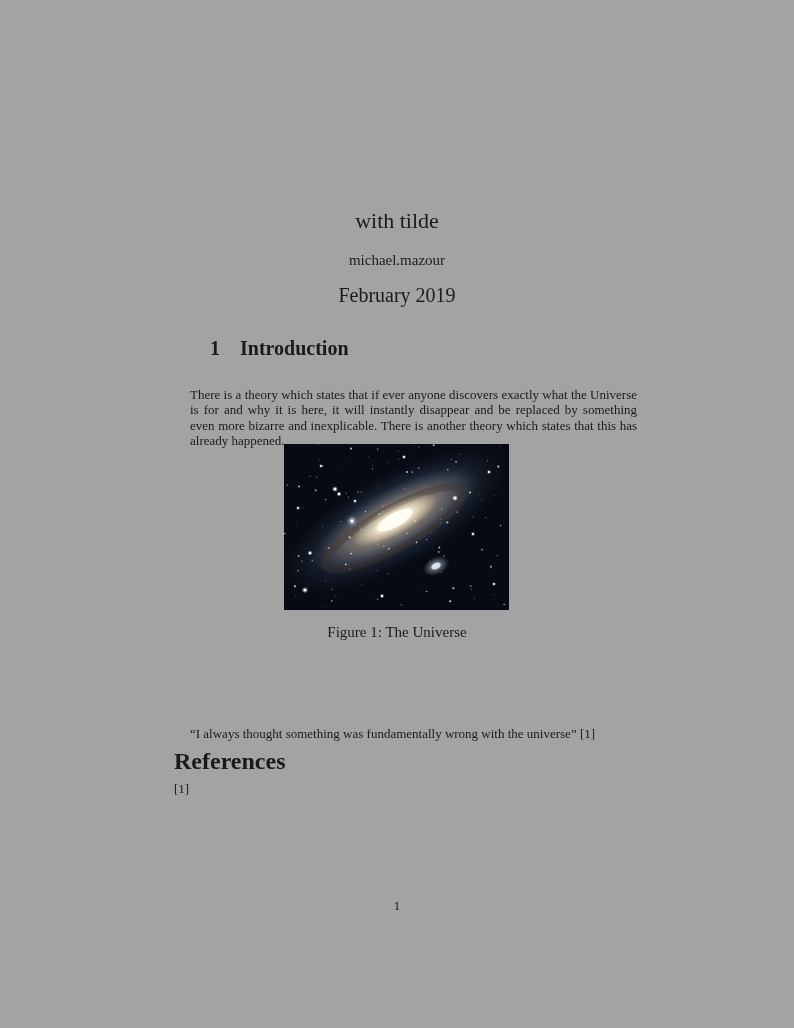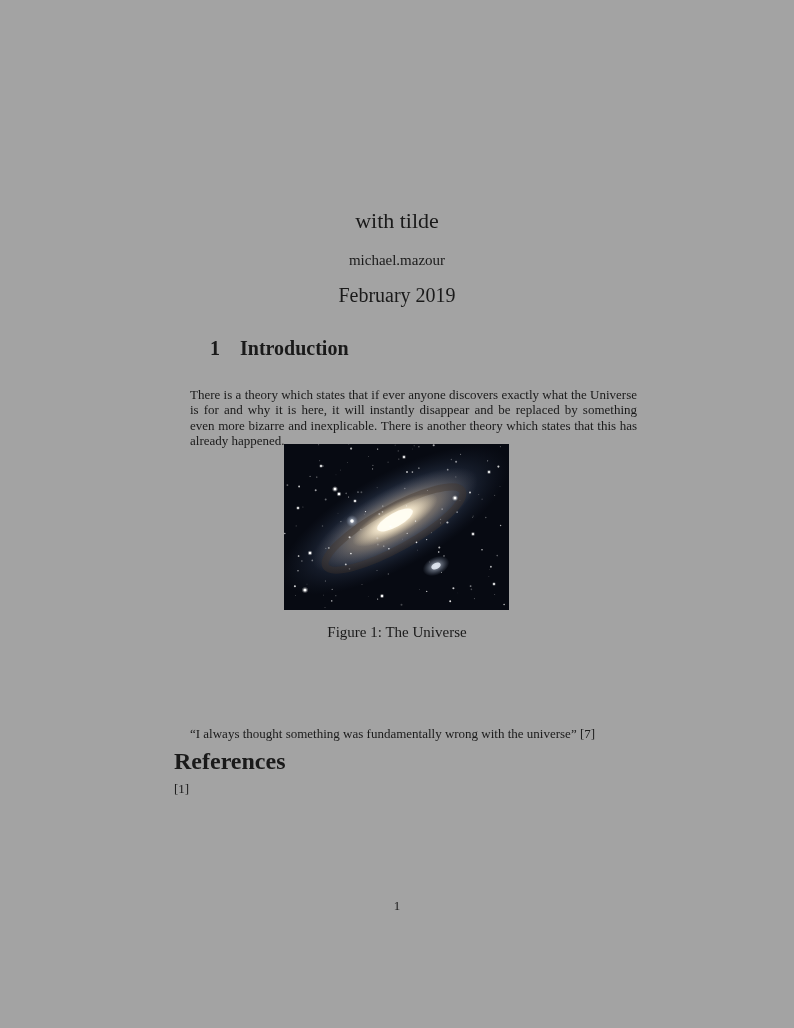--- a/index.html
+++ b/index.html
@@ -274,21 +274,21 @@
           <circle cx="213.2" cy="111.6" r="0.80" fill="#ffffff" opacity="0.37"></circle>
           <circle cx="120.8" cy="44.5" r="0.78" fill="#ffffff" opacity="0.31"></circle>
           <circle cx="65.6" cy="93.2" r="1.06" fill="#ffffff" opacity="0.74"></circle>
         </g>
     </svg>
   </div>
 
   <div class="centered fig-caption">Figure 1: The Universe</div>
 
 
-  <p class="body-par quote-par">“I always thought something was fundamentally wrong with the universe” [7]</p>
+  <p class="body-par quote-par">“I always thought something was fundamentally wrong with the universe” [1]</p>
 
   <div class="refs-heading">References</div>
 
   <div class="ref-item">
     <span class="ref-label">[1]</span>
   </div>
 
   <div class="centered page-number">1</div>
 
 </div>

